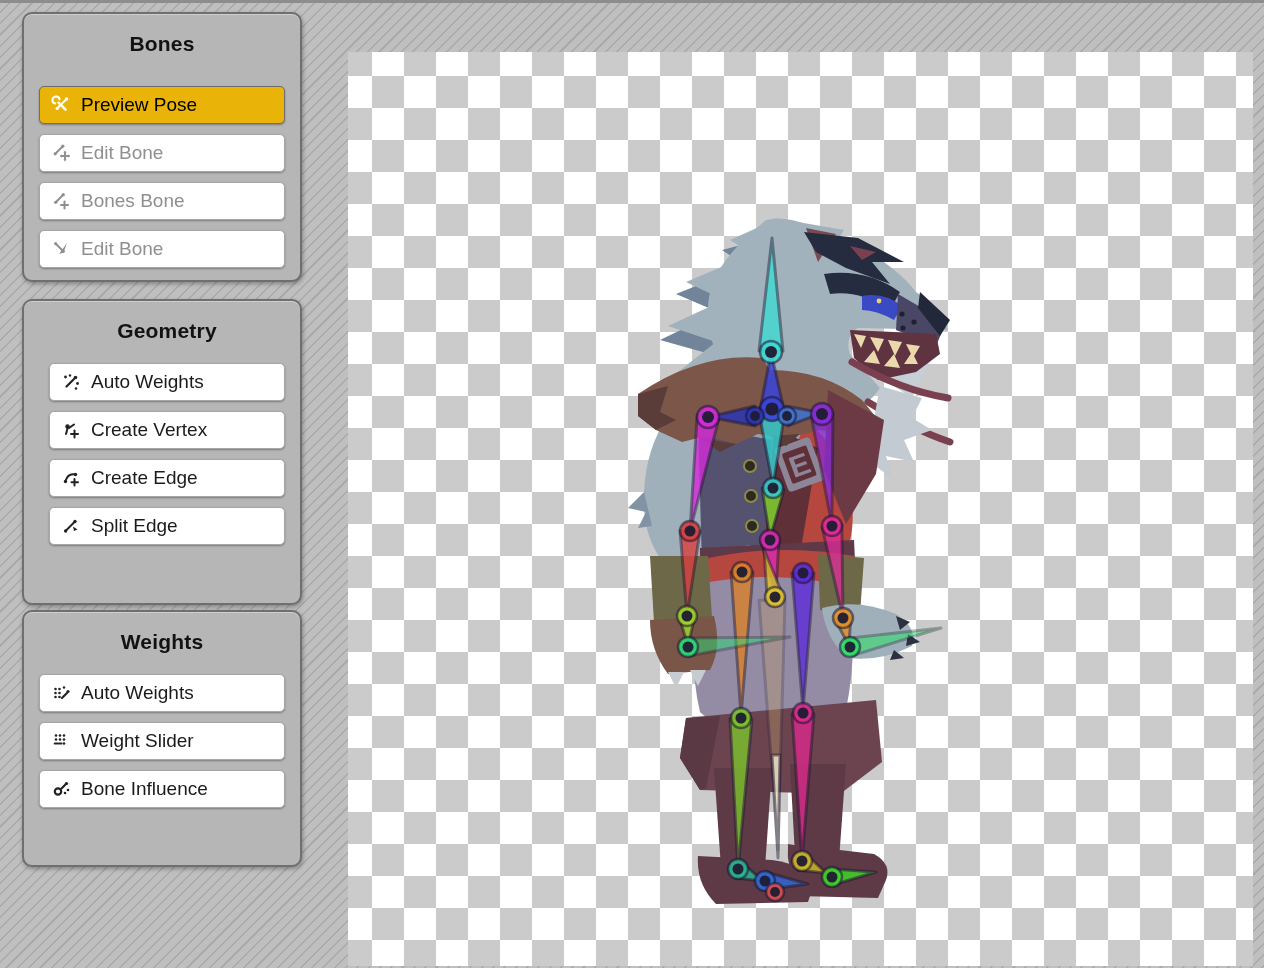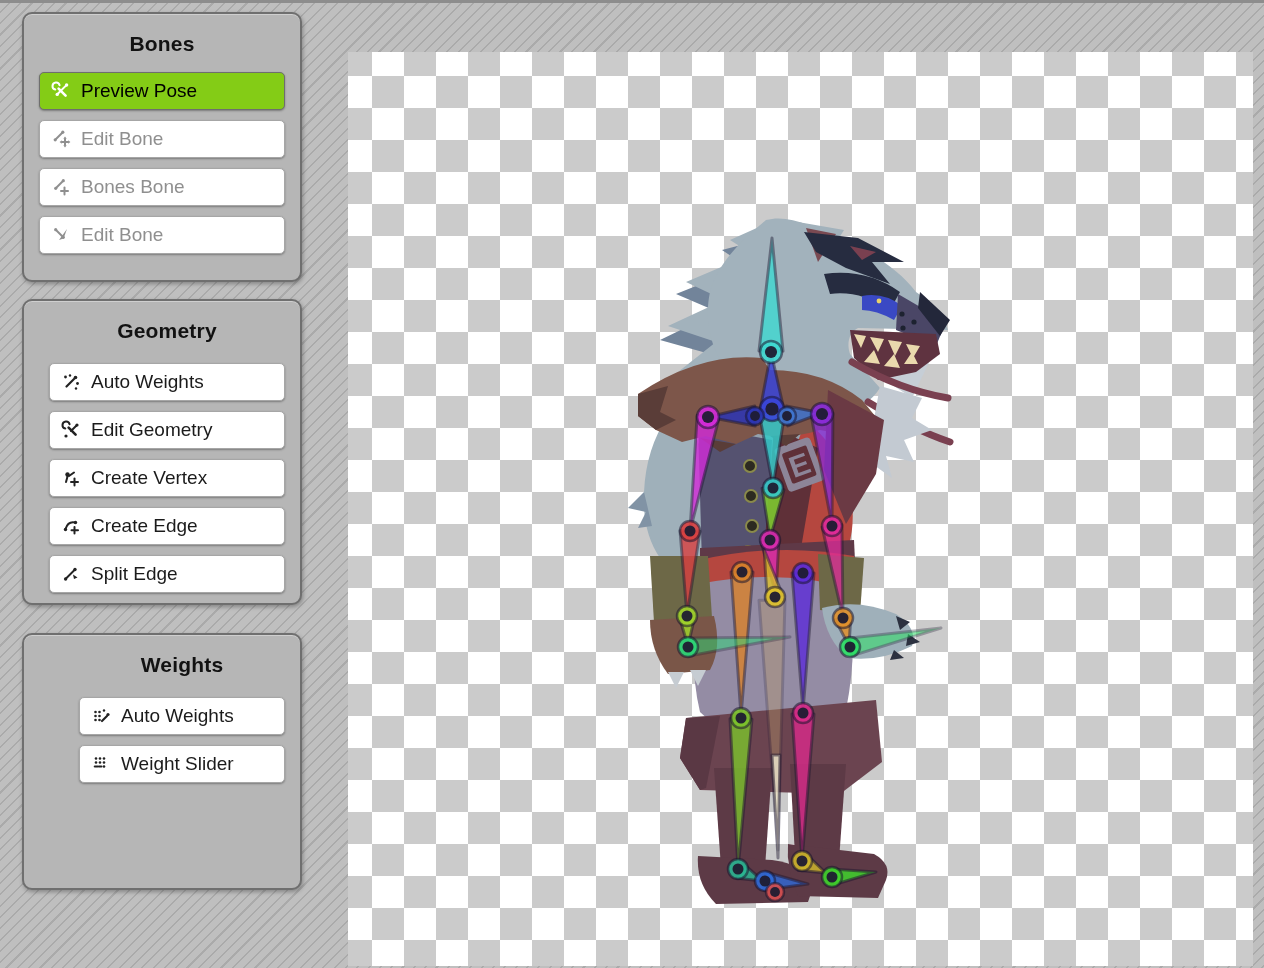--- a/index.html
+++ b/index.html
@@ -19,35 +19,35 @@
   }
   .sprite-canvas svg{position:absolute;inset:0;width:100%;height:100%;}
   
   .panel{
     position:absolute;left:22px;width:280px;box-sizing:border-box;
     background:#b6b6b6;border:2px solid #6f6f6f;border-radius:10px;
     box-shadow:1px 2px 4px rgba(0,0,0,.3), inset 0 1px 0 rgba(255,255,255,.35);
   }
   .panel--bones{top:12px;height:270px;}
   .panel--geometry{top:299px;height:306px;padding-left:10px;}
-  .panel--weights{top:633px;height:257px;padding-left:40px;}
+  .panel--weights{top:610px;height:257px;}
   .panel-title{
     margin:18px 0 20px;text-align:center;font-size:21px;font-weight:600;
     color:#121212;letter-spacing:.2px;
   }
-  .panel--bones .panel-title{margin-bottom:16px;}
+  .panel--bones .panel-title{margin-bottom:30px;}
   .tool-btn{
     display:flex;align-items:center;gap:9px;
     height:38px;margin:0 15px 10px;padding:0 10px;box-sizing:border-box;
     background:#ffffff;border:1px solid #a6a6a6;border-radius:5px;
     box-shadow:0 1px 2px rgba(50,50,50,.45);
     font-size:19px;color:#1b1b1b;cursor:pointer;user-select:none;
   }
   .tool-btn .ticon{width:22px;height:20px;display:flex;align-items:center;justify-content:center;color:#222;}
-  .tool-btn.selected{background:#84cc16;border-color:#6e6e6e;color:#000;}
+  .tool-btn.selected{background:#eab308;border-color:#6e6e6e;color:#000;}
   .tool-btn.selected .ticon{color:#ffffff;}
   .tool-btn.disabled{color:#8f8f8f;}
   .tool-btn.disabled .ticon{color:#8f8f8f;}
   .ticon svg{display:block;}
   .ticon [stroke]{stroke:currentColor;}
 </style>
 </head>
 <body>
 
 <div class="top-edge"></div>
@@ -295,32 +295,20 @@
         <circle cx="14.5" cy="5.5" r="1.8" fill="currentColor"></circle>
         <circle cx="4.5" cy="5" r="1.4" fill="currentColor"></circle>
         <circle cx="9" cy="3.5" r="1.2" fill="currentColor"></circle>
         <circle cx="16.5" cy="11.5" r="1.4" fill="currentColor"></circle>
         <circle cx="15" cy="16.5" r="1.2" fill="currentColor"></circle>
       </svg>
     </span>
     <span>Auto Weights</span>
   </div>
 
-  <div class="tool-btn">
-    <span class="ticon">
-      <svg width="20" height="20" viewBox="0 0 20 20" fill="none" stroke-width="2" stroke-linecap="round">
-        <path stroke="currentColor" d="M4.3 8.6 A3.6 3.6 0 1 1 8.6 4.3"></path>
-        <line stroke="currentColor" stroke-width="2.6" x1="7.6" y1="7.6" x2="14.6" y2="14.6"></line>
-        <line stroke="currentColor" x1="15.5" y1="5.5" x2="10" y2="11"></line>
-        <circle cx="16" cy="5" r="1.6" fill="currentColor"></circle>
-        <circle cx="5" cy="16" r="1.6" fill="currentColor"></circle>
-      </svg>
-    </span>
-    <span>Edit Geometry</span>
-  </div>
 
   <div class="tool-btn">
     <span class="ticon">
       <svg width="20" height="20" viewBox="0 0 20 20" fill="none" stroke-width="2" stroke-linecap="round">
         <circle cx="6.5" cy="6.5" r="2.2" fill="currentColor"></circle>
         <line stroke="currentColor" x1="8" y1="8" x2="13" y2="4.5"></line>
         <line stroke="currentColor" x1="6.5" y1="8.5" x2="5" y2="14"></line>
         <line stroke="currentColor" x1="13.5" y1="10.5" x2="13.5" y2="17.5"></line>
         <line stroke="currentColor" x1="10" y1="14" x2="17" y2="14"></line>
       </svg>
@@ -385,13 +373,25 @@
           <circle cx="13" cy="8.5" r="1.3" fill="currentColor"></circle>
         <circle cx="13" cy="12.5" r="1.3" fill="currentColor"></circle>
         <line stroke="currentColor" x1="3.8" y1="12.5" x2="6.6" y2="12.5"></line>
         <line stroke="currentColor" x1="8" y1="12.5" x2="10.4" y2="12.5"></line>
       </svg>
     </span>
     <span>Weight Slider</span>
   </div>
 
 
+  <div class="tool-btn">
+    <span class="ticon">
+      <svg width="20" height="20" viewBox="0 0 20 20" fill="none" stroke-width="2.2" stroke-linecap="round">
+        <circle stroke="currentColor" cx="7" cy="12.5" r="3.2"></circle>
+        <line stroke="currentColor" x1="10.5" y1="9.5" x2="15" y2="5"></line>
+        <circle cx="15.5" cy="4.5" r="1.6" fill="currentColor"></circle>
+        <circle cx="14" cy="14" r="1.3" fill="currentColor"></circle>
+        <circle cx="17" cy="11" r="1.3" fill="currentColor"></circle>
+      </svg>
+    </span>
+    <span>Bone Influence</span>
+  </div>
 </div>
 
 </body></html>

